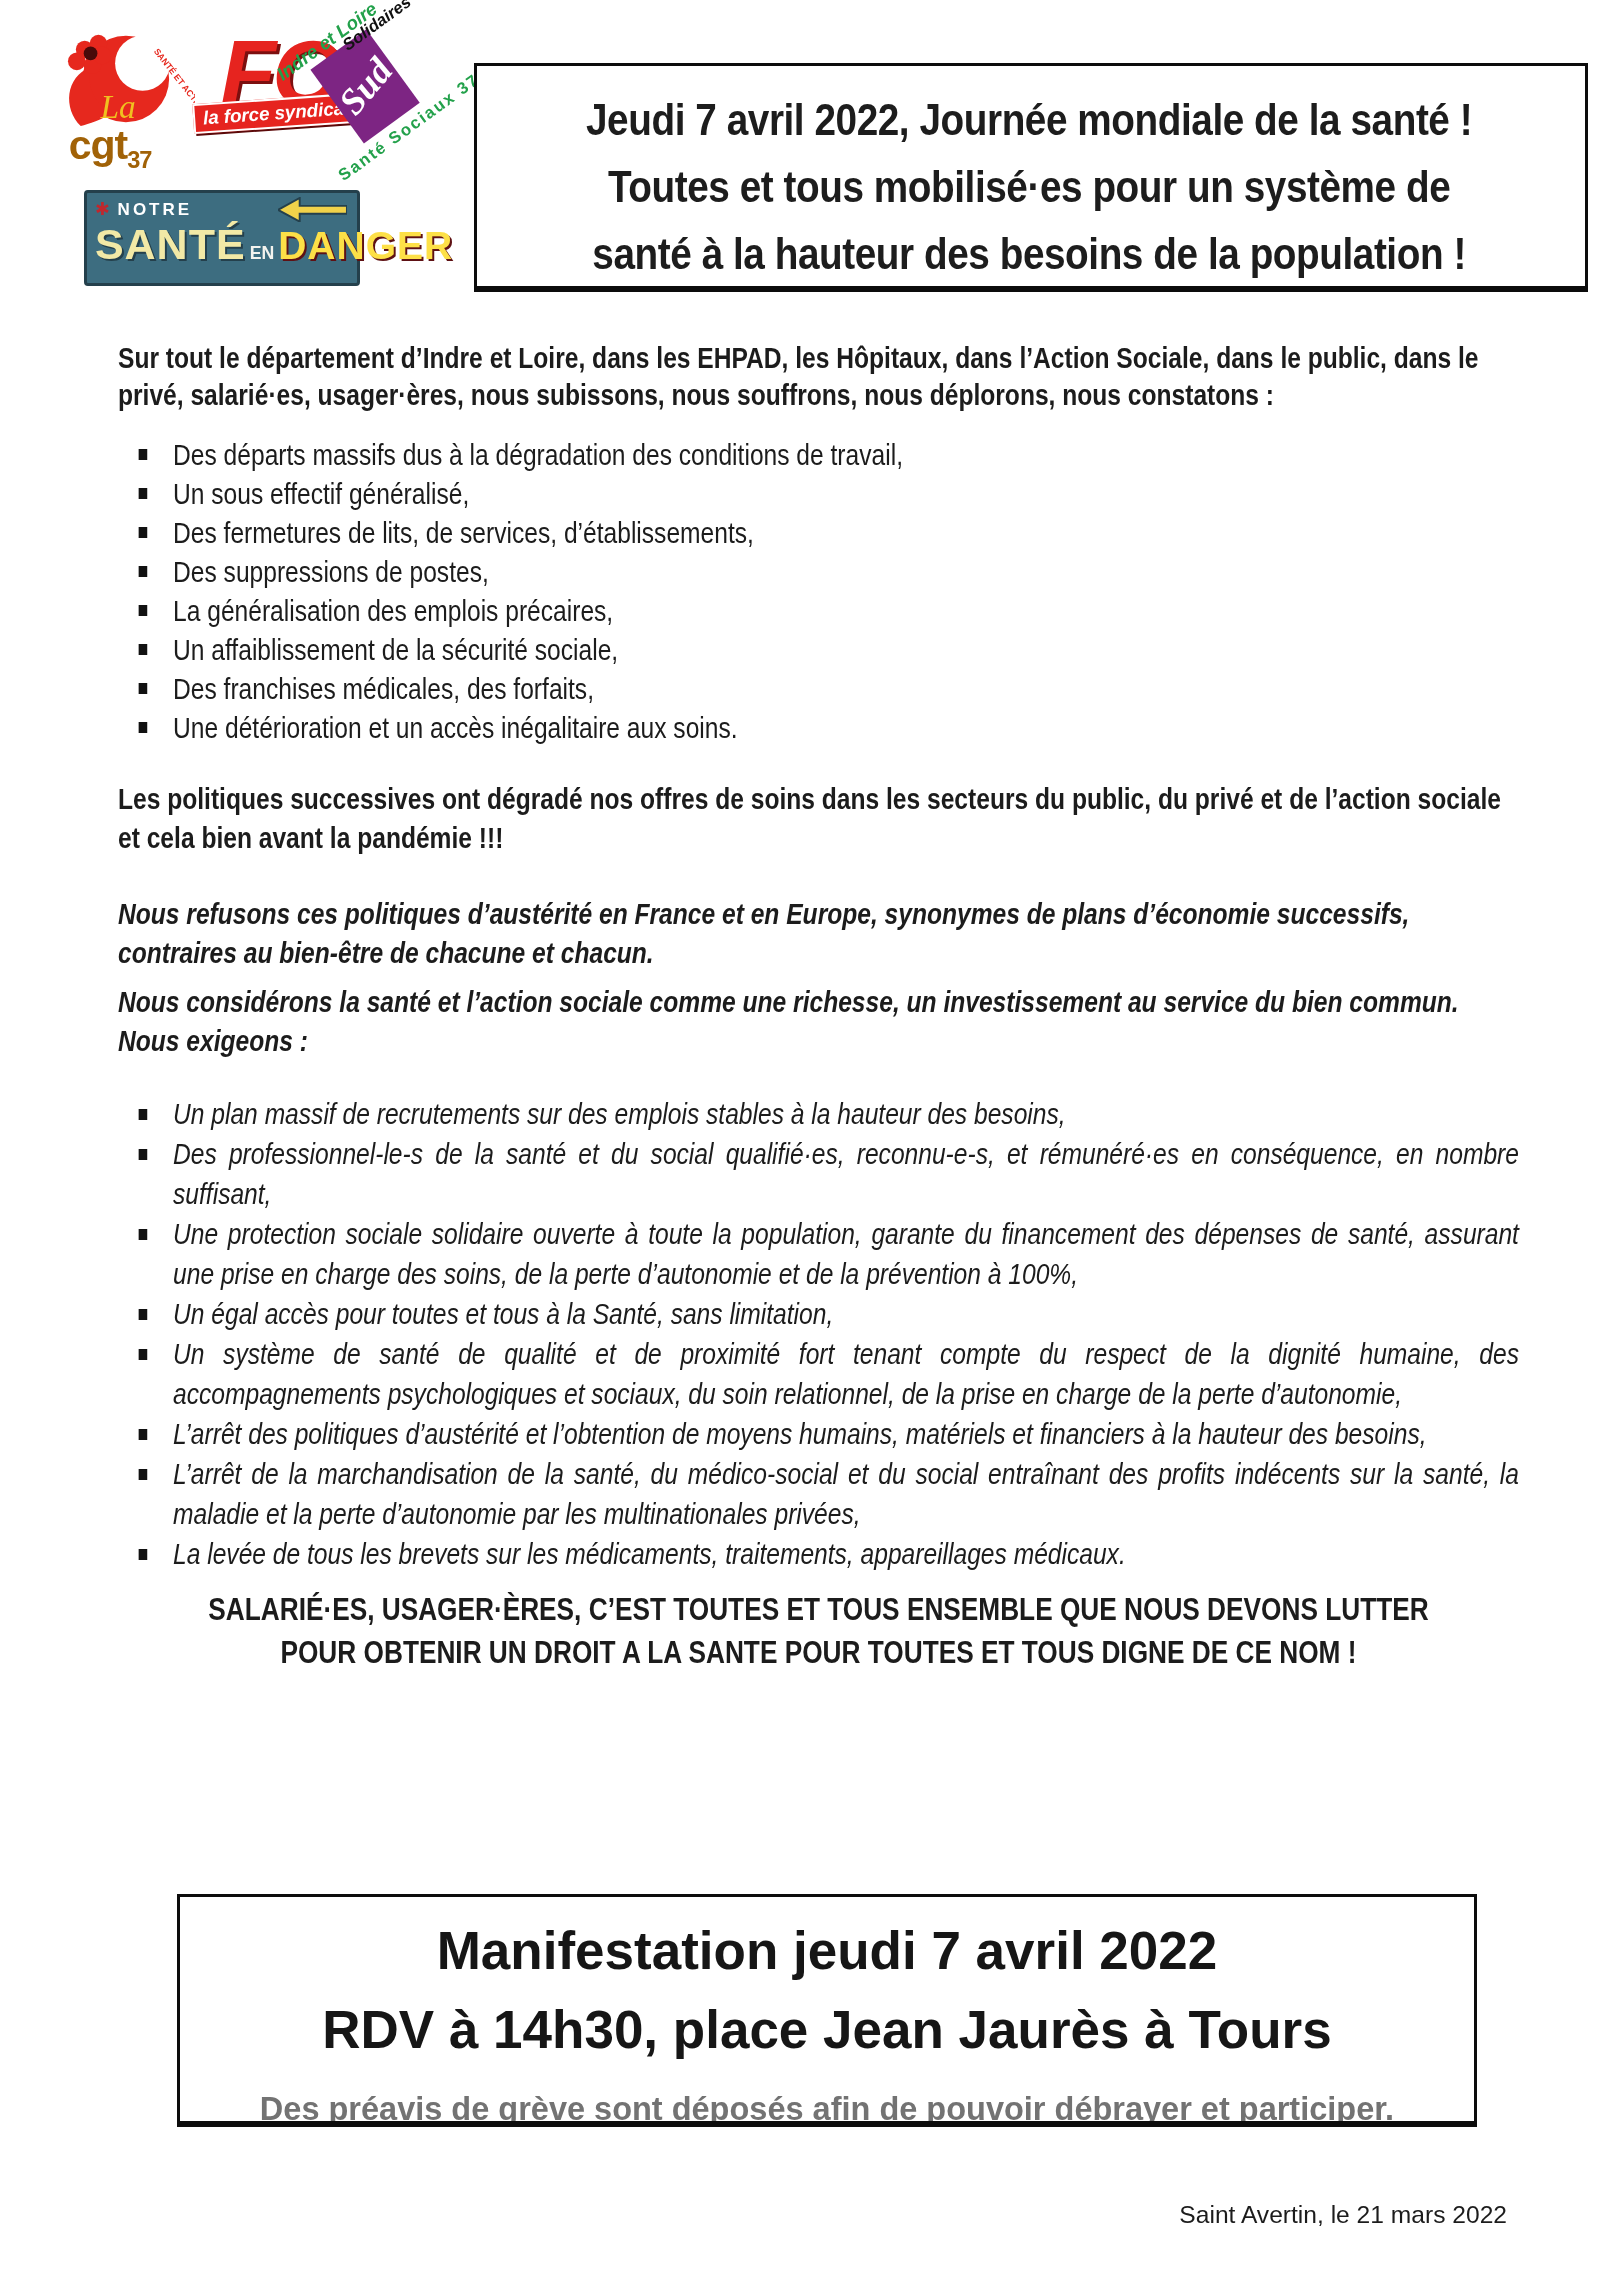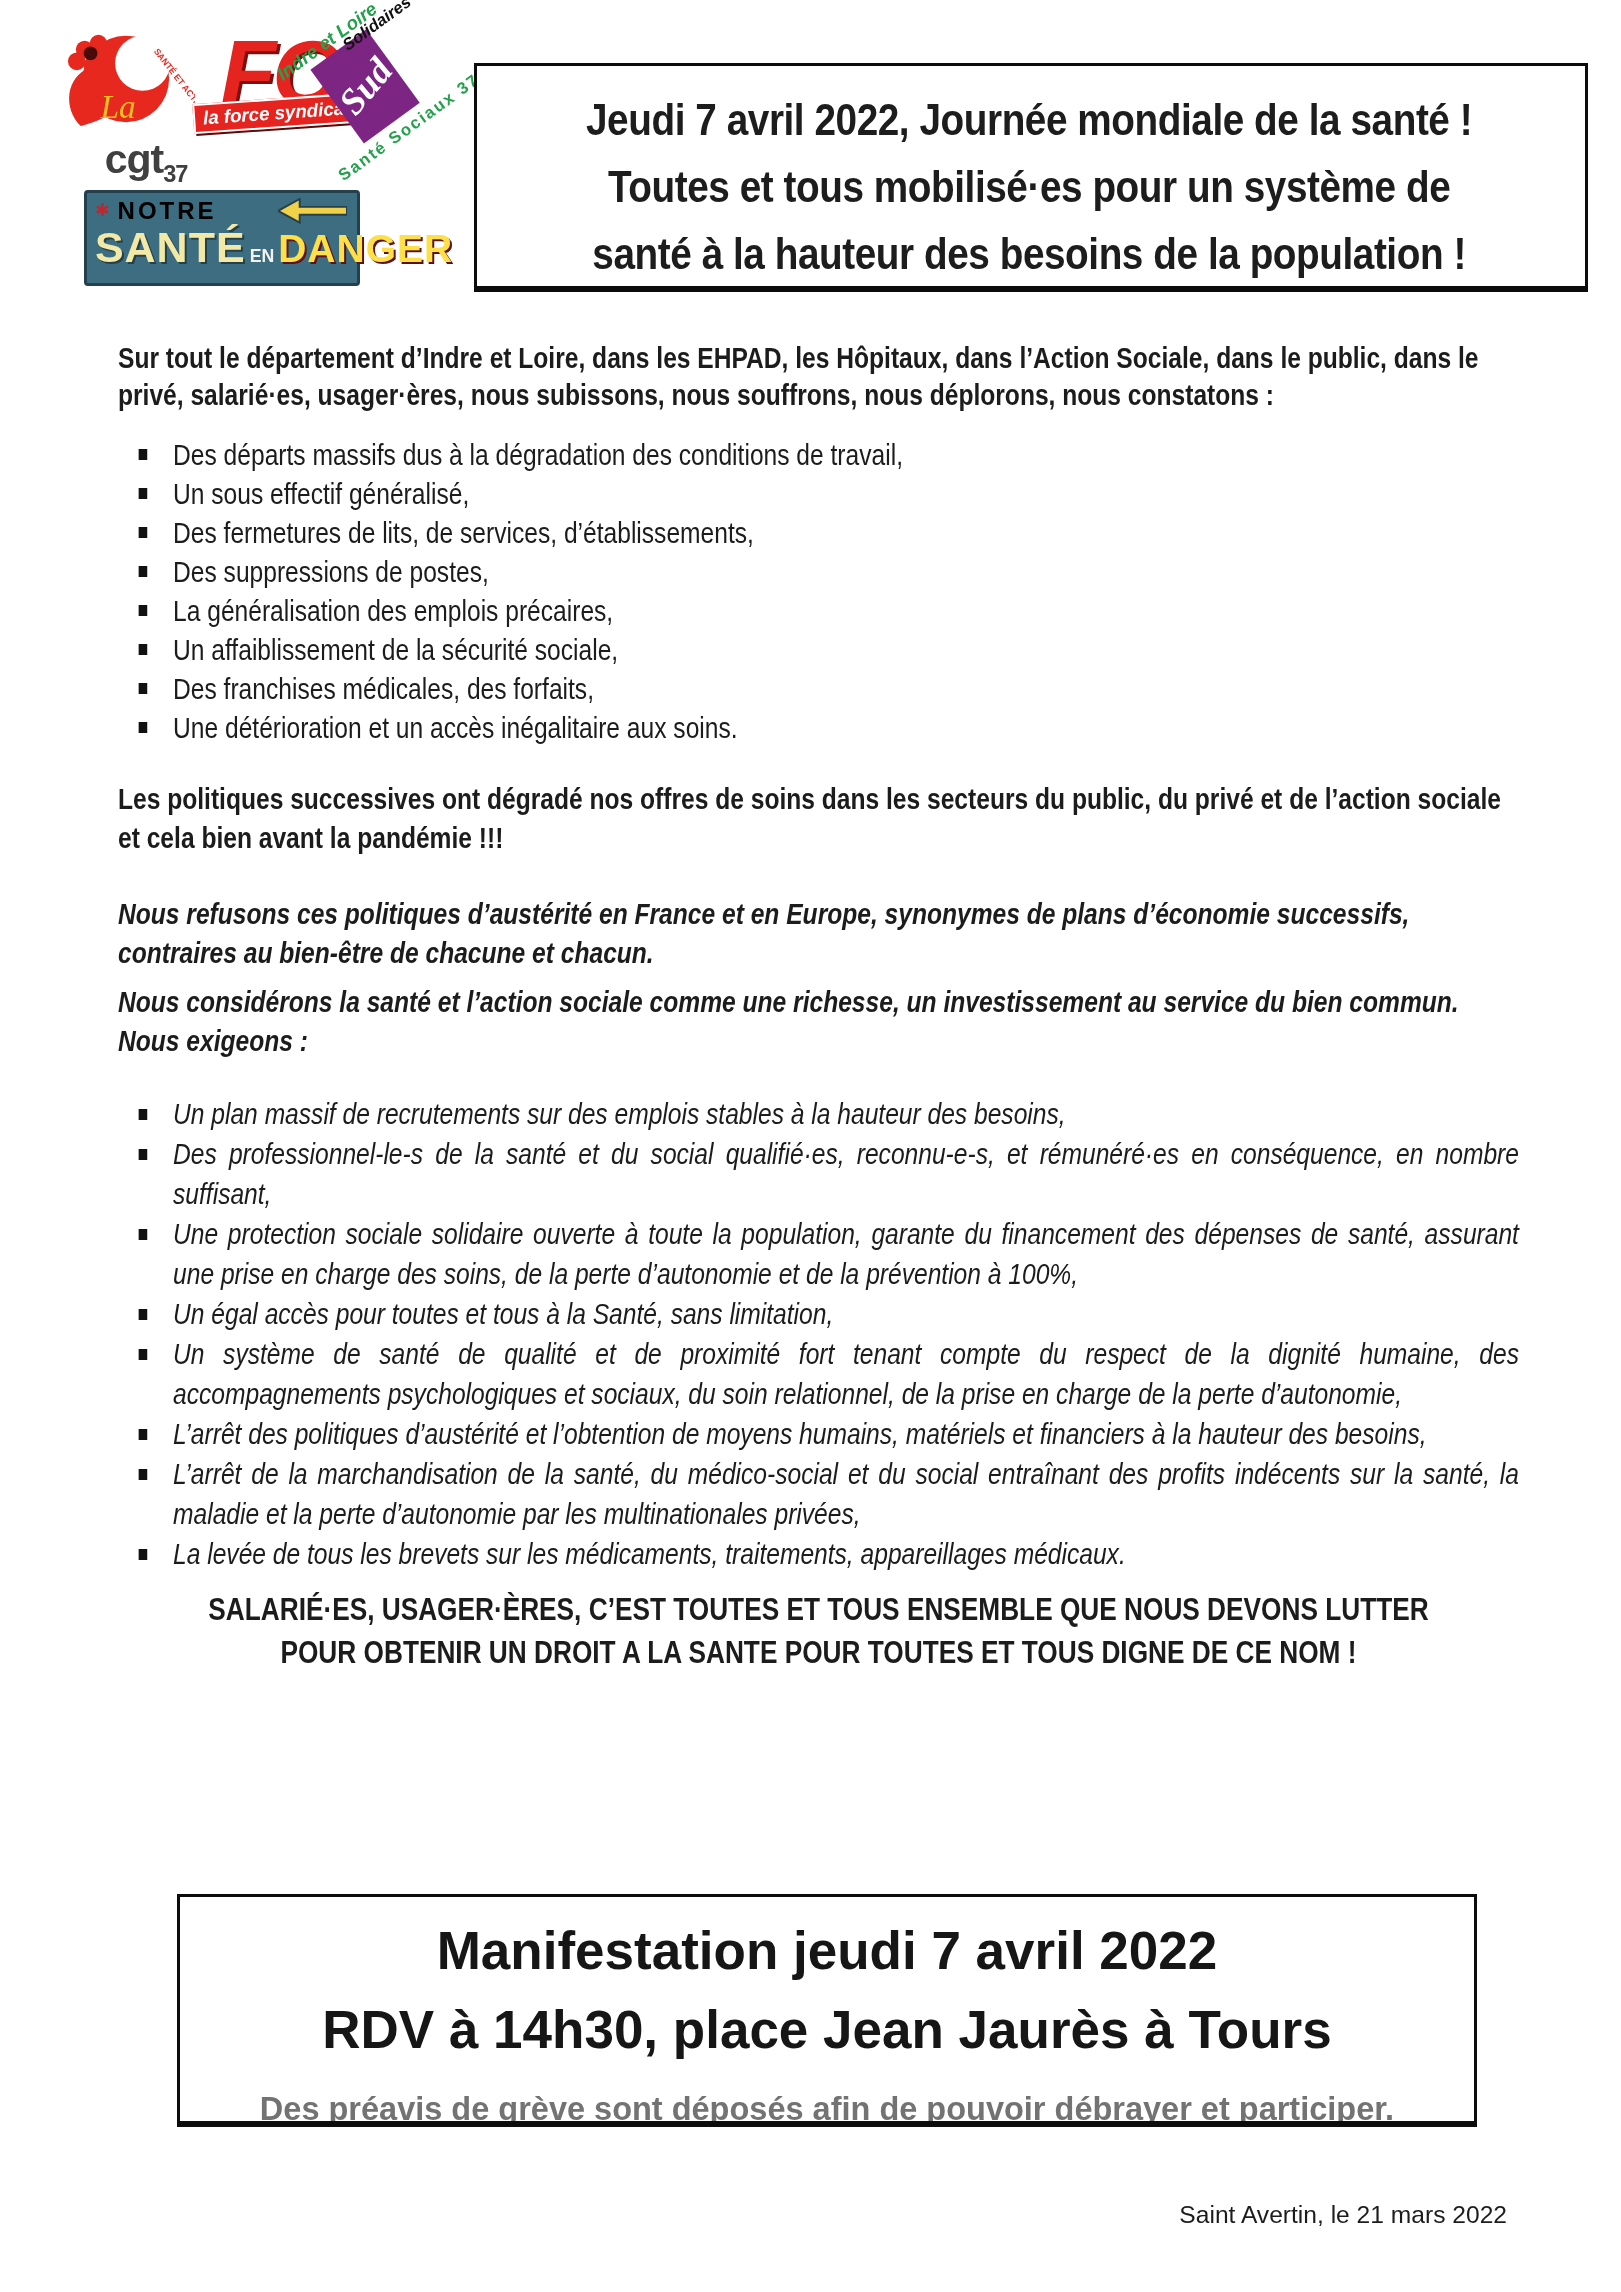--- a/index.html
+++ b/index.html
@@ -10,35 +10,35 @@
     margin:0 auto;
     overflow:hidden;
     font-family:"Liberation Sans",sans-serif;
     color:#1c1c1c;
   }
   
   .cx{transform:scaleX(0.86);transform-origin:0 0;}
 
   
   .logo-cgt{position:absolute;left:47px;top:23.6px;width:148px;height:148px;}
-  .cgt-word{position:absolute;left:21.7px;top:112px;font-weight:800;font-size:41px;color:#404040;letter-spacing:-1px;margin-left:36px;}
+  .cgt-word{position:absolute;left:21.7px;top:98px;font-weight:800;font-size:41px;color:#a16207;letter-spacing:-1px;}
   .cgt-word sub{font-size:23.6px;font-weight:800;}
   .logo-fo{position:absolute;left:193px;top:37px;width:167px;height:99px;}
   .fo-main{position:absolute;left:27.6px;top:-15.8px;font-size:91px;font-weight:900;font-style:italic;color:#e6241f;text-shadow:3px 3px 0 #7c0f0f;letter-spacing:-3.9px;}
   .fo-band{position:absolute;left:0px;top:61px;transform:rotate(-4deg);background:#e6241f;border:2px solid #ffffff;box-shadow:2px 2px 0 #5c0a0a;color:#ffffff;font-style:italic;font-weight:700;font-size:18.7px;padding:2px 7.9px;white-space:nowrap;}
   .logo-sud{position:absolute;left:297px;top:15.8px;width:138px;height:138px;transform:rotate(-36deg);transform-origin:50% 50%;}
   .sud-top{color:#23a14b;font-weight:800;font-style:italic;font-size:18.7px;margin-left:3.9px;white-space:nowrap;}
   .sud-solid{position:absolute;right:-15.8px;top:15.8px;color:#111;font-weight:900;font-style:italic;font-size:16.7px;}
   .sud-box{width:69px;height:91px;background:#7d2583;margin-left:33px;margin-top:2px;display:flex;align-items:center;justify-content:center;}
   .sud-box span{color:#fff;font-style:italic;font-weight:900;font-size:37px;transform:rotate(-14deg);font-family:"Liberation Serif",serif;}
   .sud-bottom{color:#23a14b;font-weight:800;font-size:16.7px;letter-spacing:2px;margin-top:3.9px;margin-left:-5.9px;white-space:nowrap;}
   .logo-banner{position:absolute;left:84px;top:190px;width:276px;height:96px;background:#3d6d80;border:3px solid #24404c;border-radius:3.9px;box-sizing:border-box;padding:3.9px 7.9px;}
   .banner-row1{display:flex;align-items:center;gap:7.9px;}
   .banner-star{color:#c0272d;font-size:17.7px;line-height:17.7px;}
-  .banner-notre{color:#000000;font-weight:800;font-size:24px;letter-spacing:3px;}
+  .banner-notre{color:#ffffff;font-weight:800;font-size:17px;letter-spacing:3px;}
   .banner-arrow{margin-left:auto;margin-right:2px;}
   .banner-row2{display:flex;align-items:baseline;gap:4px;margin-top:-2px;}
   .banner-sante{color:#f2e9a6;font-weight:800;font-size:43px;letter-spacing:1px;text-shadow:2px 2px 0 #24404c;}
   .banner-en{color:#f3f3ee;font-weight:800;font-size:17.7px;}
   .banner-danger{color:#fde047;font-weight:800;font-size:39px;letter-spacing:1px;text-shadow:2px 2px 0 #5e1114;}
 
   
   .title-box{
     position:absolute;left:474px;top:63px;width:1114px;height:229px;
     border:3.9px solid #0c0c0c;border-bottom-width:6.9px;box-sizing:border-box;

